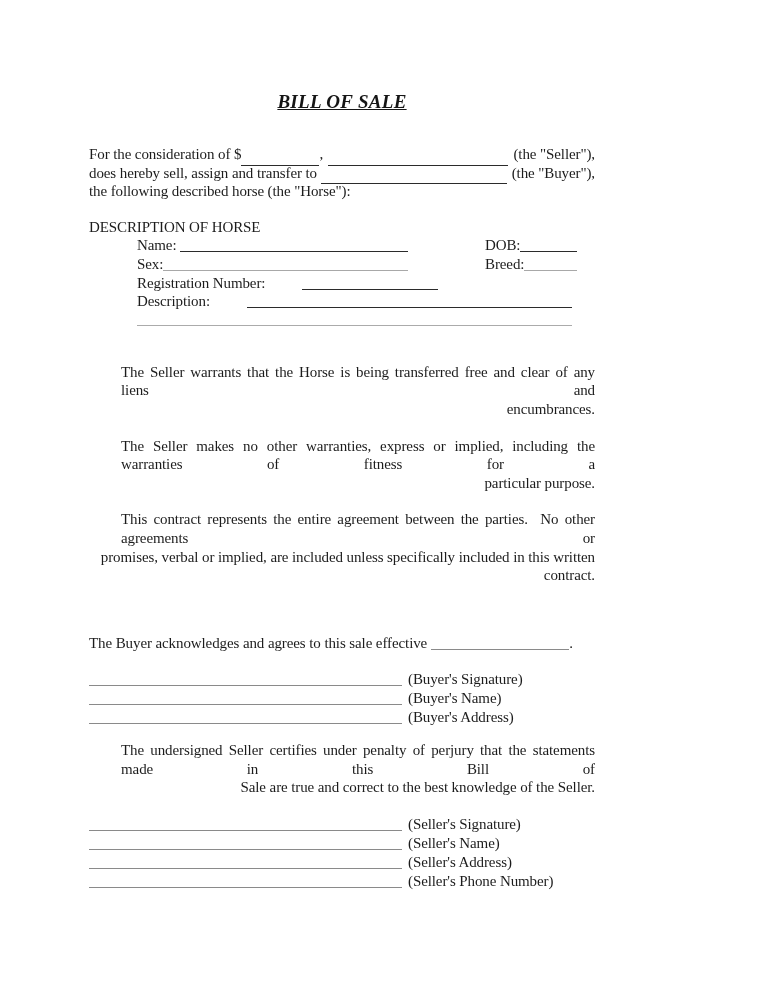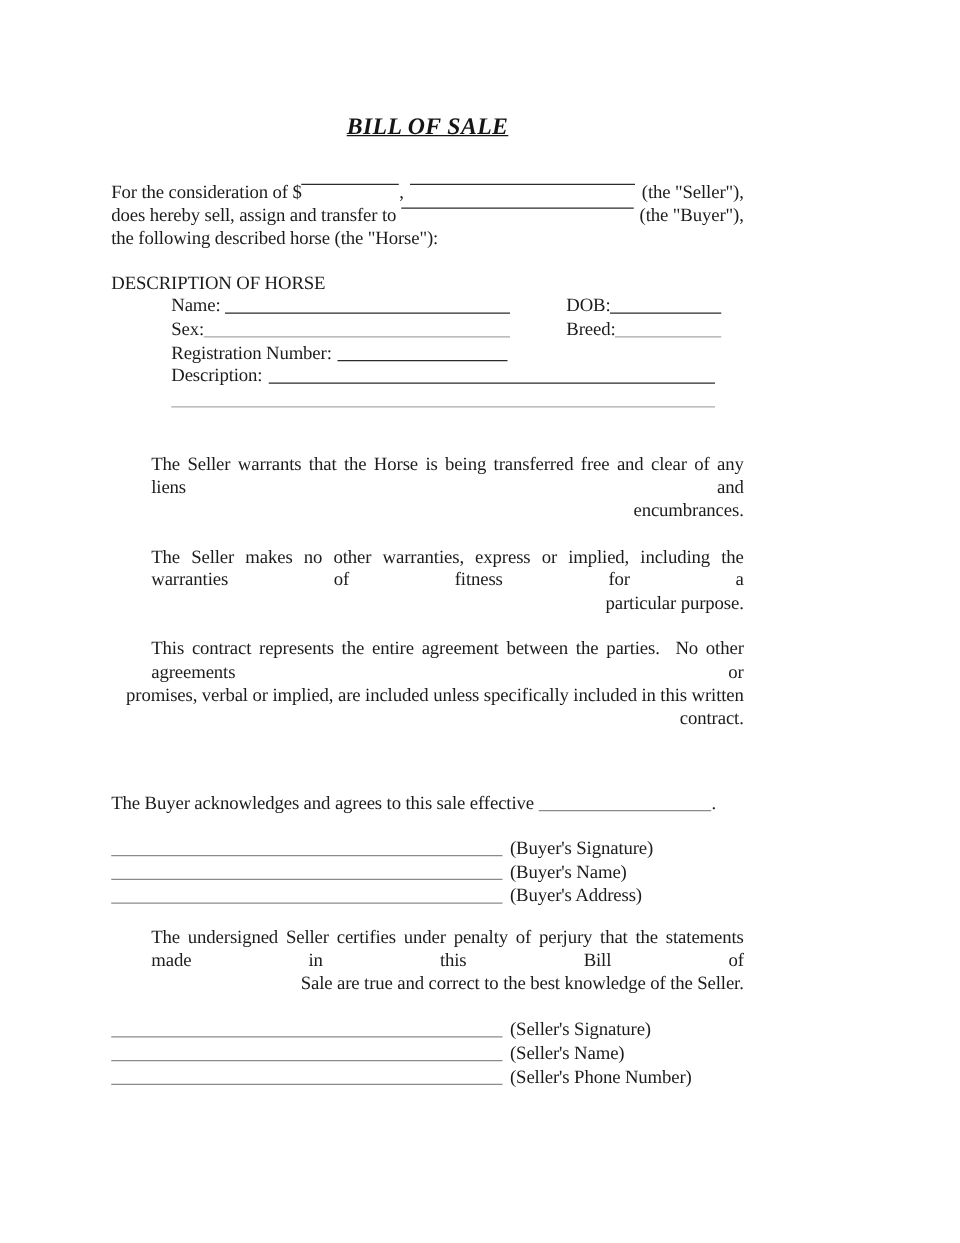--- a/index.html
+++ b/index.html
@@ -24,21 +24,21 @@
     font-size: 19px;
     font-weight: bold;
     font-style: italic;
     text-decoration: underline;
     line-height: 21px;
     letter-spacing: 0.3px;
     color: #151515;
   }
 
   
-  .frow { display: flex; align-items: flex-start; line-height: 18.6px; }
+  .frow { display: flex; align-items: flex-end; line-height: 18.6px; }
   .fill {
     border-bottom: 1px solid #2b2b2b;
     position: relative;
     top: 2px;
     height: 0;
   }
   .fill.gray { border-bottom-color: #8a8a8a; }
   .fill.light { border-bottom-color: #a8a8a8; }
   .grow { flex: 1 1 auto; }
 
@@ -51,21 +51,21 @@
   
   .intro { margin-top: 33px; }
   .intro .frow { line-height: 18.6px; }
   .w78 { width: 78px; flex: 0 0 78px; }
   .mr5 { margin-right: 5px; }
   .plain-line { line-height: 18.6px; }
 
   
   .desc-heading { margin-top: 17px; line-height: 18.6px; }
   .desc-rows { }
-  .desc-row { display: flex; align-items: baseline; line-height: 18.6px; padding-left: 48px; }
+  .desc-row { display: flex; align-items: baseline; line-height: 18.6px; padding-left: 48px; gap: 32px; }
   .cell-left { flex: 0 0 316px; display: flex; align-items: baseline; }
   .cell-left .fill { flex: 1 1 auto; margin-right: 45px; }
   .cell-right { flex: 1 1 auto; display: flex; align-items: baseline; }
   .cell-right .fill { flex: 1 1 auto; margin-right: 18px; }
   .reg-fill { flex: 0 0 136px; }
   .desc-fill { flex: 1 1 auto; margin-right: 23px; }
   .cont-line {
     margin: 14px 23px 0 48px;
     border-bottom: 1px solid #ababab;
     height: 0;
@@ -194,18 +194,22 @@
       <div class="sig-row">
         <span class="fill gray"></span>
         <span class="sig-label">(Seller's Signature)</span>
       </div>
       <div class="sig-row">
         <span class="fill gray"></span>
         <span class="sig-label">(Seller's Name)</span>
       </div>
       <div class="sig-row">
         <span class="fill gray"></span>
+        <span class="sig-label">(Seller's Address)</span>
+      </div>
+      <div class="sig-row">
+        <span class="fill gray"></span>
         <span class="sig-label">(Seller's Phone Number)</span>
       </div>
     </div>
 
   </div>
 </div>
 
 </body></html>

